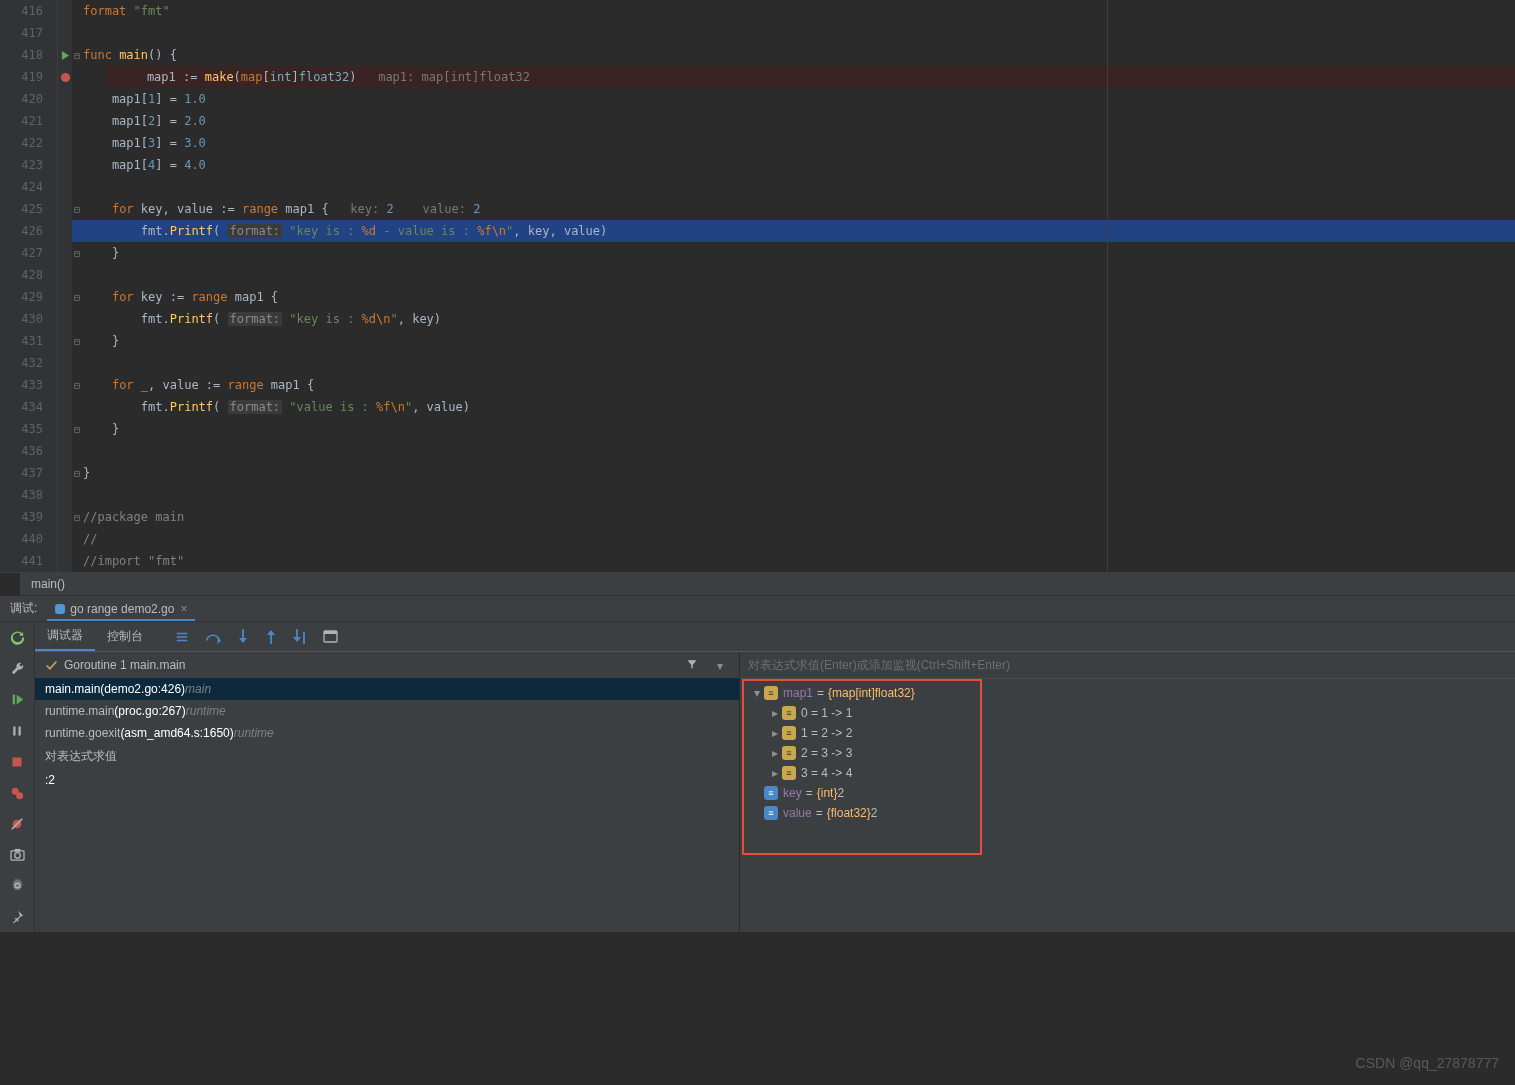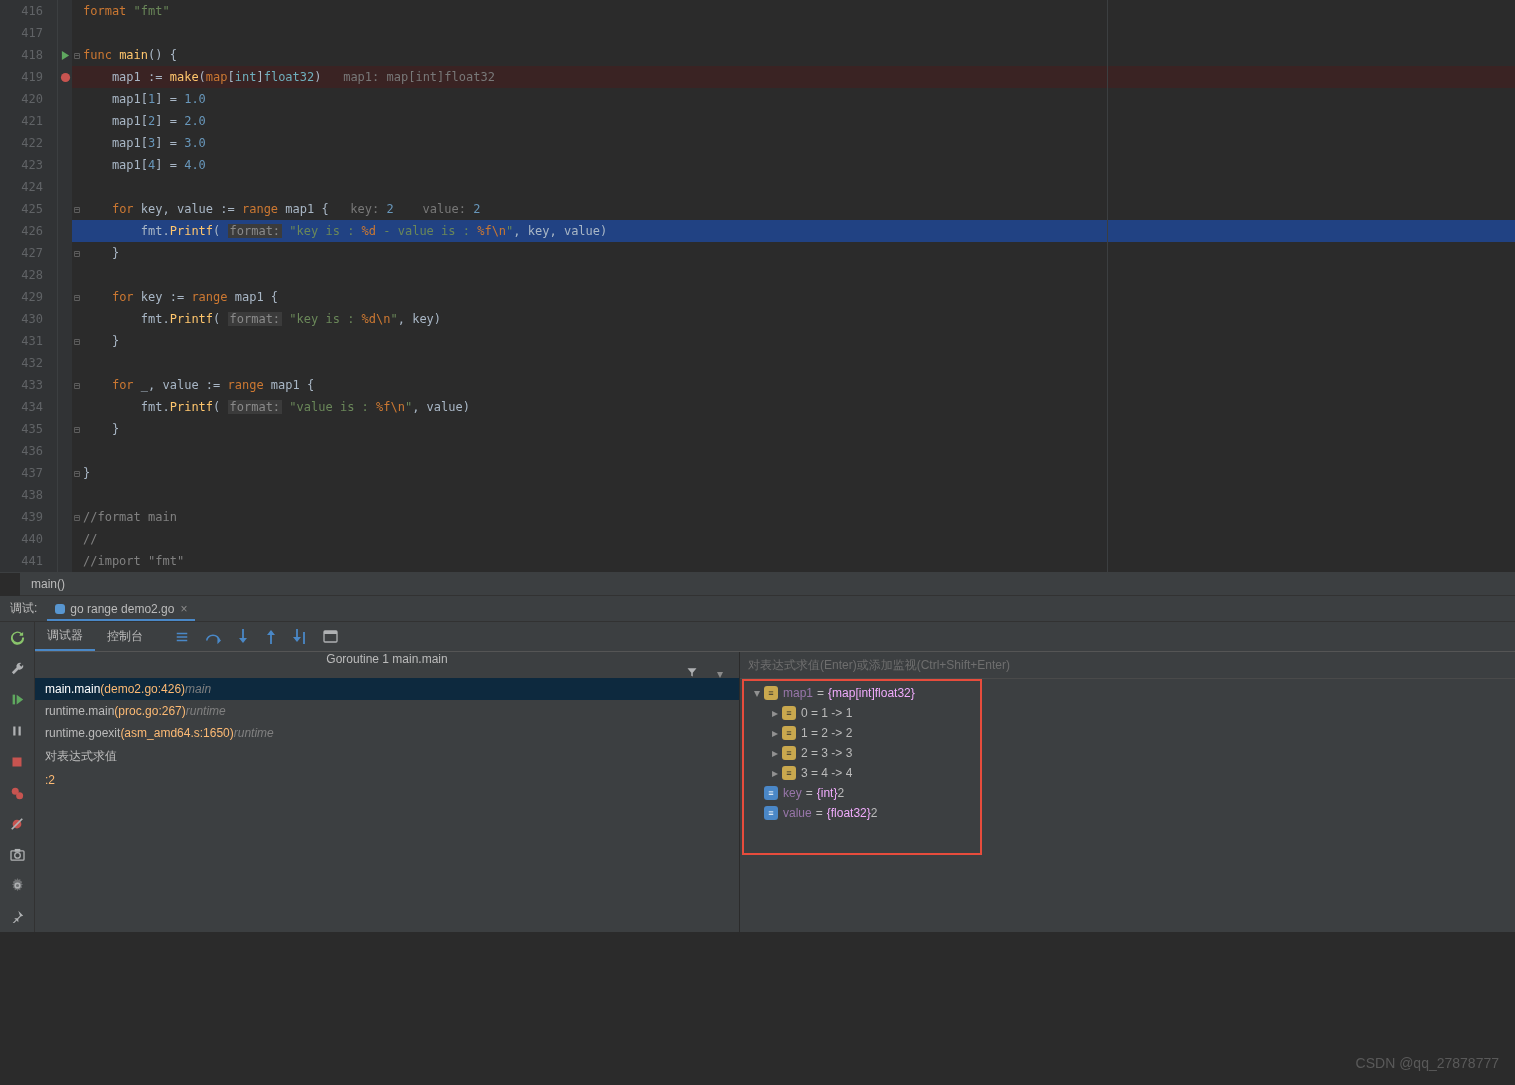--- a/index.html
+++ b/index.html
@@ -6,21 +6,21 @@
   .root{display:flex;flex-direction:column;width:1515px;height:798px;background:#2b2b2b;}
   
   .editor{position:relative;flex:0 0 568px;display:flex;background:#2b2b2b;border-bottom:1px solid #3c3f41;}
   .gutter{flex:0 0 57px;text-align:right;color:#606366;user-select:none;line-height:22px;background:#313335;border-right:1px solid #3c3f41;}
   .gutter div{padding-right:14px;height:22px;}
   .marker-col{flex:0 0 14px;background:#313335;position:relative;}
   .marker-col .mk{position:absolute;left:0;right:0;display:flex;align-items:center;justify-content:center;height:22px;font-size:11px;}
   .code{flex:1;position:relative;line-height:22px;}
   .line{height:22px;white-space:pre;padding-left:2px;}
   .hl-line{background:#214283;}
-  .bp-line{background:#3a2323;}
+  .bp-line{background:#3a2323;margin-left:35px;}
   .vr{position:absolute;top:0;bottom:0;width:1px;background:#3c3f41;}
   
   .kw{color:#cc7832;}
   .fn{color:#ffc66d;}
   .str{color:#6a8759;}
   .num{color:#6897bb;}
   .typ{color:#6fafbd;}
   .fmt{color:#cc7832;}
   .cmt{color:#808080;}
   .hint{color:#787878;}
@@ -39,43 +39,43 @@
   .rail{flex:0 0 34px;background:#3c3f41;display:flex;flex-direction:column;align-items:center;border-right:1px solid #323232;}
   .rail .rbtn{width:23px;height:23px;margin:4px 0;display:flex;align-items:center;justify-content:center;color:#afb1b3;cursor:pointer;}
   .panels{flex:1;display:flex;flex-direction:column;}
   .tabbar{flex:0 0 26px;display:flex;align-items:center;border-bottom:1px solid #555;background:#3c3f41;}
   .ptab{padding:5px 12px;color:#bbbbbb;}
   .ptab.active{border-bottom:2px solid #4a88c7;}
   .ptoolbar{display:flex;align-items:center;margin-left:20px;gap:16px;}
   .ptoolbar .pticon{color:#5394d0;display:flex;}
   .split{flex:1;display:flex;}
   .frames{flex:0 0 704px;background:#3c3f41;border-right:1px solid #2b2b2b;display:flex;flex-direction:column;}
-  .frames-hdr{height:26px;display:flex;align-items:center;padding:0 10px;color:#bbbbbb;flex-direction:column;}
+  .frames-hdr{height:26px;display:flex;align-items:center;padding:0 10px;color:#bbbbbb;}
   .frames-hdr svg{margin-right:6px;}
   .frame-list{flex:1;}
   .frame{padding:4px 10px;color:#bbbbbb;display:flex;}
   .frame.sel{background:#0d293e;color:#fff;}
-  .grey{color:#fdba74;}
+  .grey{color:#ffffff;}
   .ital{font-style:italic;color:#808080;}
   .drop{color:#8a8a8a;margin-left:auto;padding-right:6px;}
   
   .vars{flex:1;display:flex;flex-direction:column;background:#3c3f41;}
   .watchbox{height:26px;display:flex;align-items:center;padding:0 8px;color:#6e6e6e;border-bottom:1px solid #4a4a4a;}
   .tree-wrap{position:relative;flex:1;padding:4px 4px;}
   .annot{position:absolute;border:2px solid #e74c3c;pointer-events:none;}
   .tree{font-family:-apple-system,"Segoe UI",sans-serif;font-size:12px;color:#bbbbbb;}
   .node{height:20px;display:flex;align-items:center;}
   .arrow{width:14px;text-align:center;color:#919191;}
   .chip{width:14px;height:14px;border-radius:3px;display:flex;align-items:center;justify-content:center;margin-right:5px;font-size:9px;}
   .chip.obj{background:#c9a84e;color:#2b2b2b;}
   .chip.prim{background:#4a87c7;color:#fff;}
   .vname{color:#9876aa;}
   .eq{color:#bbbbbb;margin:0 4px;}
   .vval{color:#bbbbbb;}
-  .vtyp{color:#f0abfc;text-align:right;}
+  .vtyp{color:#fdba74;text-align:right;}
   .watermark{position:fixed;right:16px;bottom:14px;color:#888;font-family:-apple-system,sans-serif;font-size:14px;opacity:.5;}
 </style>
 </head>
 <body>
 
 <div class="root">
 
   <div class="editor">
     <div class="gutter" id="gutter">
         <div>416</div>
@@ -159,21 +159,21 @@
         <div class="line"><span class="fold">⊟</span>    <span class="kw">for</span> key := <span class="kw">range</span> map1 {</div>
         <div class="line"><span class="fold">&nbsp;</span>        fmt.<span class="fn">Printf</span>( <span class="hintbg">format:</span> <span class="str">"key is : </span><span class="fmt">%d</span><span class="fmt">\n</span><span class="str">"</span>, key)</div>
         <div class="line"><span class="fold">⊟</span>    }</div>
         <div class="line"></div>
         <div class="line"><span class="fold">⊟</span>    <span class="kw">for</span> _, value := <span class="kw">range</span> map1 {</div>
         <div class="line"><span class="fold">&nbsp;</span>        fmt.<span class="fn">Printf</span>( <span class="hintbg">format:</span> <span class="str">"value is : </span><span class="fmt">%f</span><span class="fmt">\n</span><span class="str">"</span>, value)</div>
         <div class="line"><span class="fold">⊟</span>    }</div>
         <div class="line"></div>
         <div class="line"><span class="fold">⊟</span>}</div>
         <div class="line"></div>
-        <div class="line"><span class="fold">⊟</span><span class="cmt">//format main</span></div>
+        <div class="line"><span class="fold">⊟</span><span class="cmt">//package main</span></div>
         <div class="line"><span class="fold">&nbsp;</span><span class="cmt">//</span></div>
         <div class="line"><span class="fold">&nbsp;</span><span class="cmt">//import "fmt"</span></div>
       </div>
   </div>
 
   <div class="crumb">
     <span>main()</span>
   </div>
 
   <div class="dbg-hdr">

